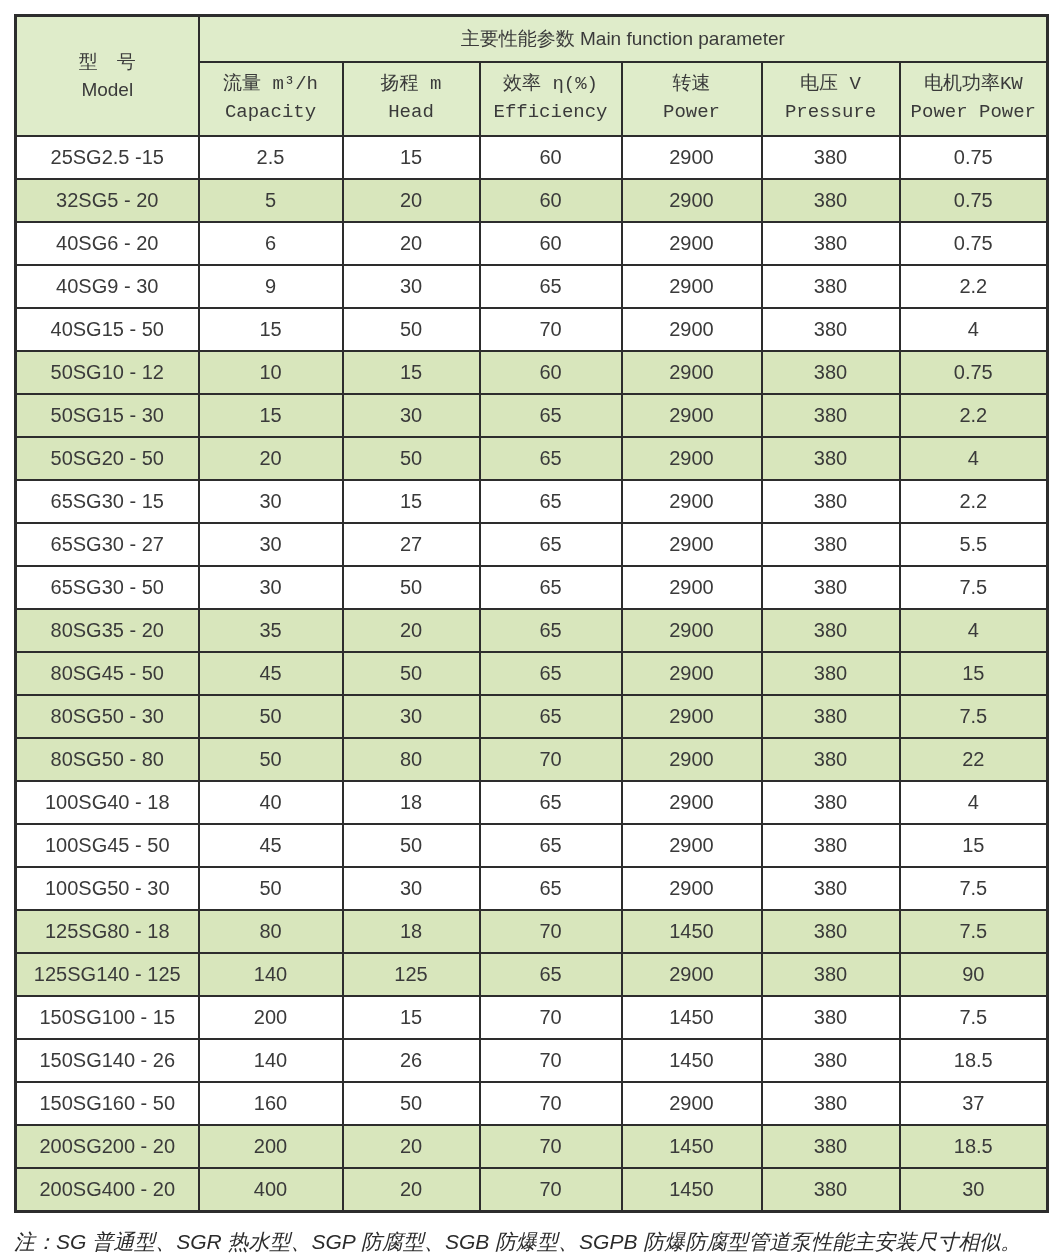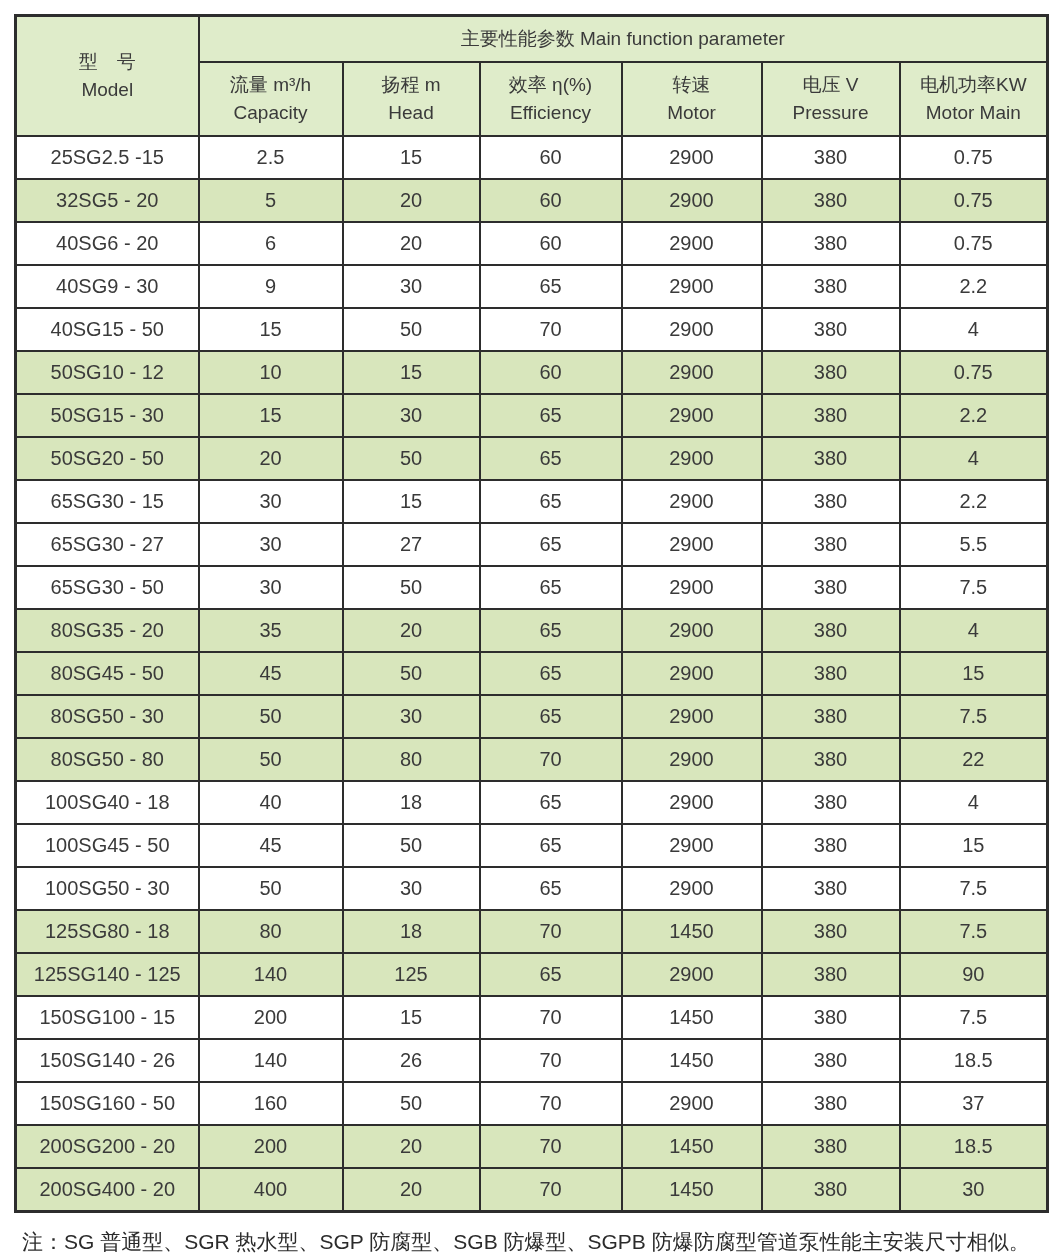--- a/index.html
+++ b/index.html
@@ -31,37 +31,37 @@
     white-space: nowrap;
   }
   table.spec thead th {
     background: var(--header-green, #dfecca);
     font-weight: normal;
     font-size: 19px;
     line-height: 1.45;
   }
   th.group-header { height: 42px; }
   th.model-header div { line-height: 1.5; }
-  tr.subhead th { height: 70px; }
+  tr.subhead th { height: 70px; font-family: Liberation Mono, monospace; }
   table.spec tbody td {
     height: 39px;
     font-size: 20px;
     background: #ffffff;
   }
   table.spec tbody tr.hl td {
     background: var(--row-green, #d8e6bc);
   }
   .notes {
     width: 1036px;
     margin-top: 14px;
     font-size: 21px;
     line-height: 1.42;
     color: #2b2b2b;
   }
-  .notes p { margin: 8px; }
+  .notes p { margin: 0; font-style: italic; }
 </style>
 </head>
 <body>
 
 <div class="page">
 
   <table class="spec">
     <colgroup>
       <col style="width:183px">
       <col style="width:144px">
@@ -87,29 +87,29 @@
           <th>
             <div>扬程 m</div>
             <div>Head</div>
           </th>
           <th>
             <div>效率 η(%)</div>
             <div>Efficiency</div>
           </th>
           <th>
             <div>转速</div>
-            <div>Motor</div>
+            <div>Power</div>
           </th>
           <th>
             <div>电压 V</div>
             <div>Pressure</div>
           </th>
           <th>
             <div>电机功率KW</div>
-            <div>Motor Main</div>
+            <div>Power Power</div>
           </th>
         </tr>
     </thead>
     <tbody id="table-body">
         <tr>
           <td>25SG2.5 -15</td>
           <td>2.5</td>
           <td>15</td>
           <td>60</td>
           <td>2900</td>

